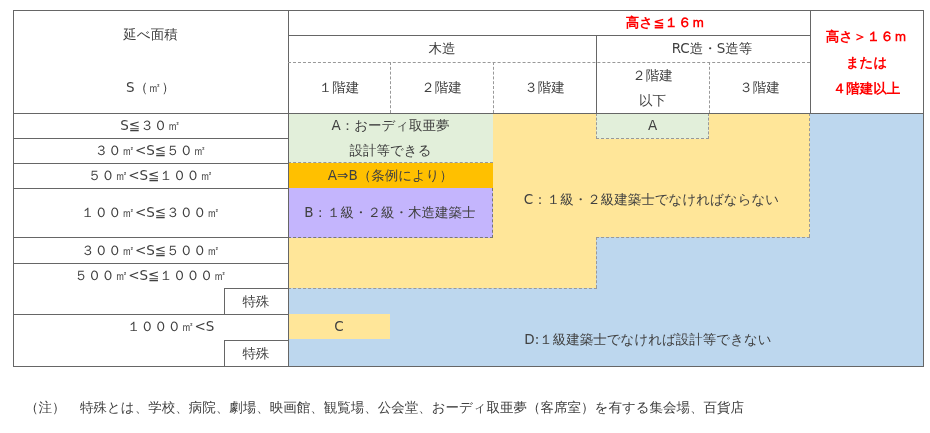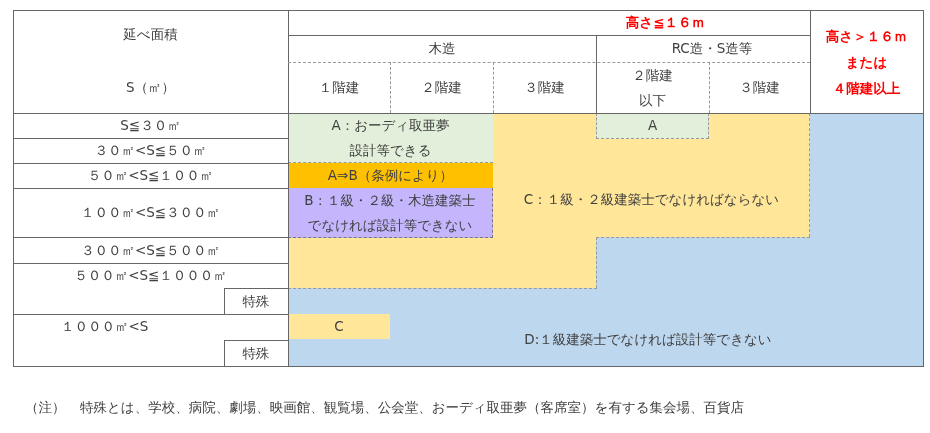--- a/index.html
+++ b/index.html
@@ -35,21 +35,20 @@
 <div class="abs txt" style="left:596px; top:113px; width:113px; height:26px; background:#e2efda; border:1px dashed #999; border-top:0;">
   <span>A</span>
 </div>
 
 <div class="abs txt" style="left:288px; top:163px; width:205px; height:25px; background:#ffc000;">
   <span>A⇒B（条例により）</span>
 </div>
 
 <div class="abs txt col" style="left:288px; top:188px; width:205px; height:50px; background:#c4b5fd; border:1px dashed #777; border-left:0; border-top:0;">
   <span>B：１級・２級・木造建築士</span>
-  <span>でなければ設計等できない</span>
 </div>
 
 <div class="abs txt" style="left:493px; top:186px; width:317px; height:26px;">
   <span>C：１級・２級建築士でなければならない</span>
 </div>
 
 <div class="abs txt" style="left:288px; top:314px; width:102px; height:25px; background:#ffe699;">
   <span>C</span>
 </div>
 
@@ -142,21 +141,21 @@
   </div>
 <div class="abs txt" style="left:13px; top:237px; width:275px; height:26px;">
   <span>３００㎡&lt;S≦５００㎡</span>
   </div>
 <div class="abs txt" style="left:13px; top:262px; width:275px; height:26px;">
   <span>５００㎡&lt;S≦１０００㎡</span>
   </div>
 <div class="abs txt" style="left:224px; top:288px; width:64px; height:26px;">
   <span>特殊</span>
   </div>
-<div class="abs txt" style="left:13px; top:313px; width:275px; height:26px; justify-content:flex-start; padding-left:48px;">
+<div class="abs txt" style="left:13px; top:313px; width:275px; height:26px; justify-content:flex-start; padding-left:114px;">
   <span>１０００㎡&lt;S</span>
   </div>
 <div class="abs txt" style="left:224px; top:340px; width:64px; height:27px;">
   <span>特殊</span>
   </div>
 
 <div class="abs" style="left:25px; top:396px; width:900px; height:22px; font-size:13.5px; line-height:22px; white-space:nowrap; display:flex;">
   <span style="width:55px;">（注）</span>
   <span>特殊とは、学校、病院、劇場、映画館、観覧場、公会堂、おーディ取亜夢（客席室）を有する集会場、百貨店</span>
 </div>

